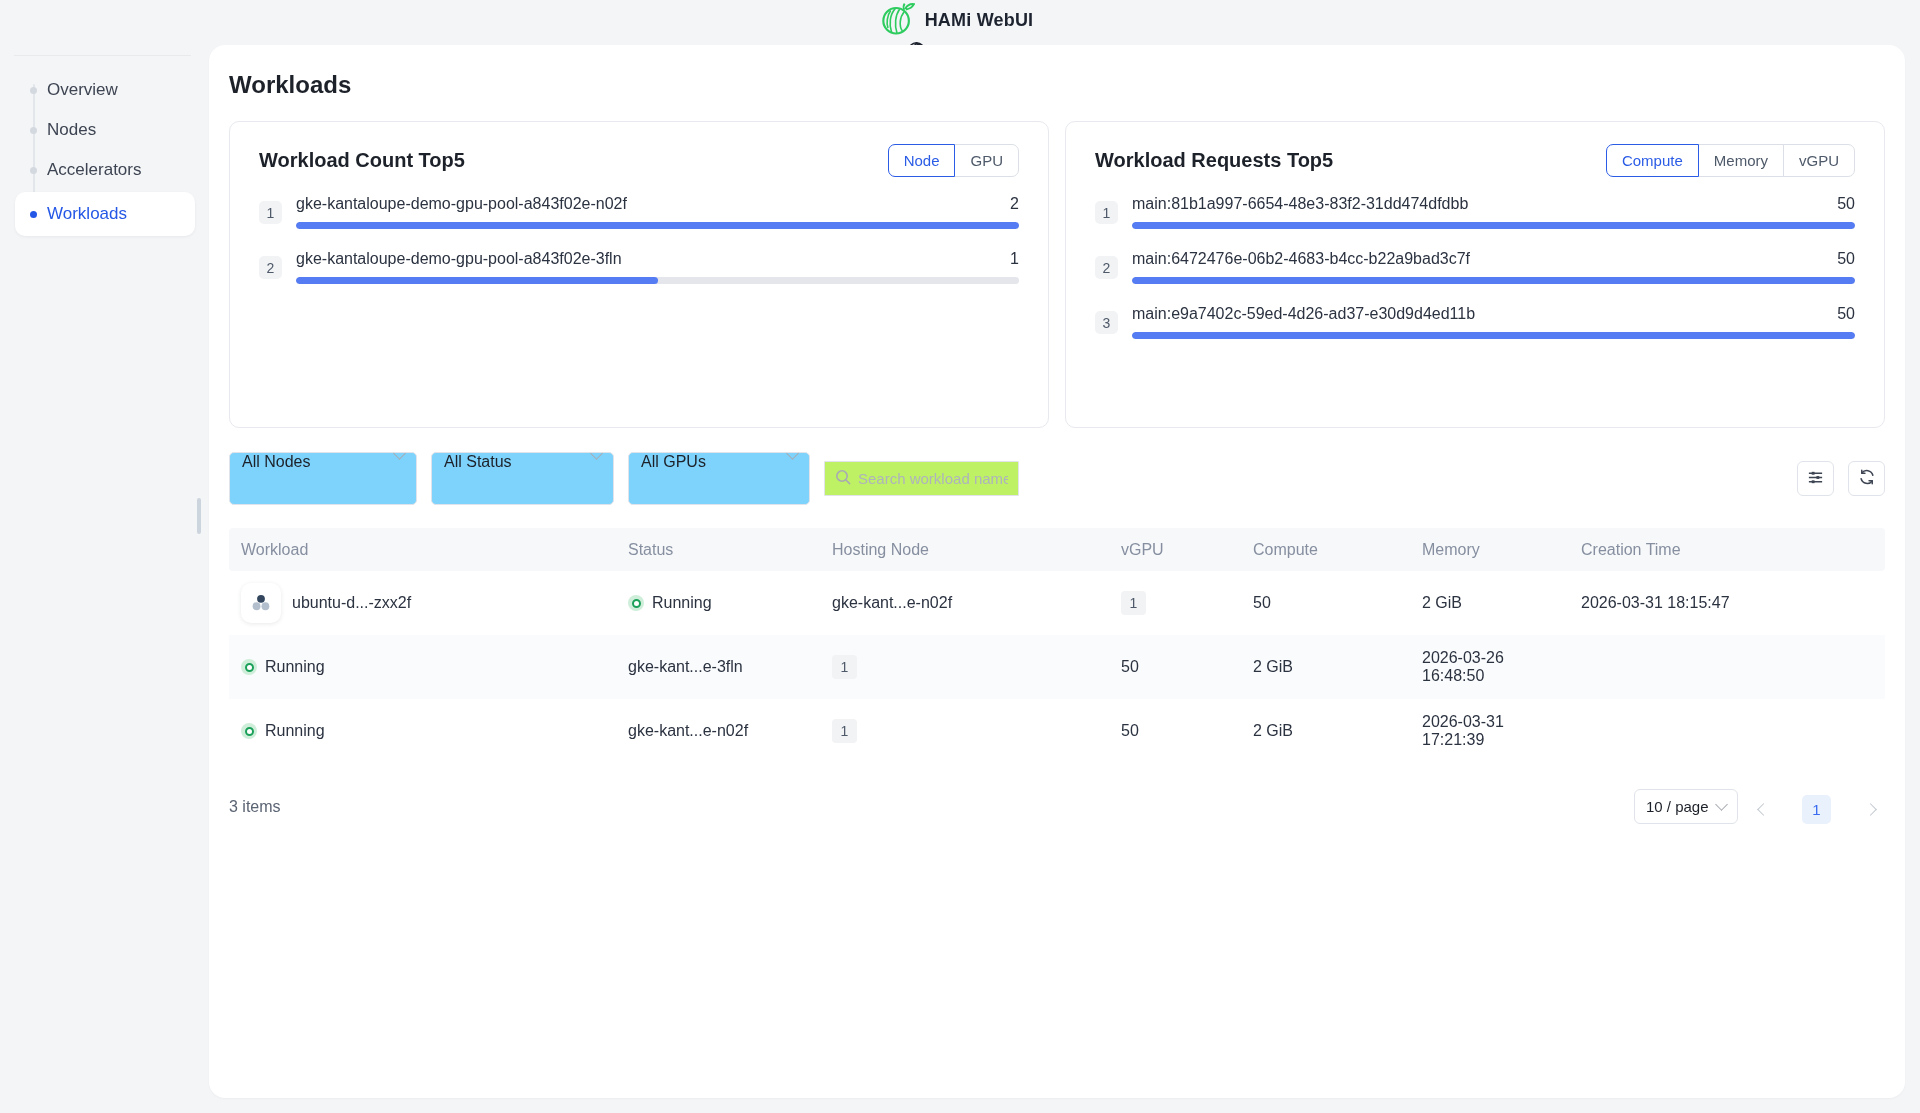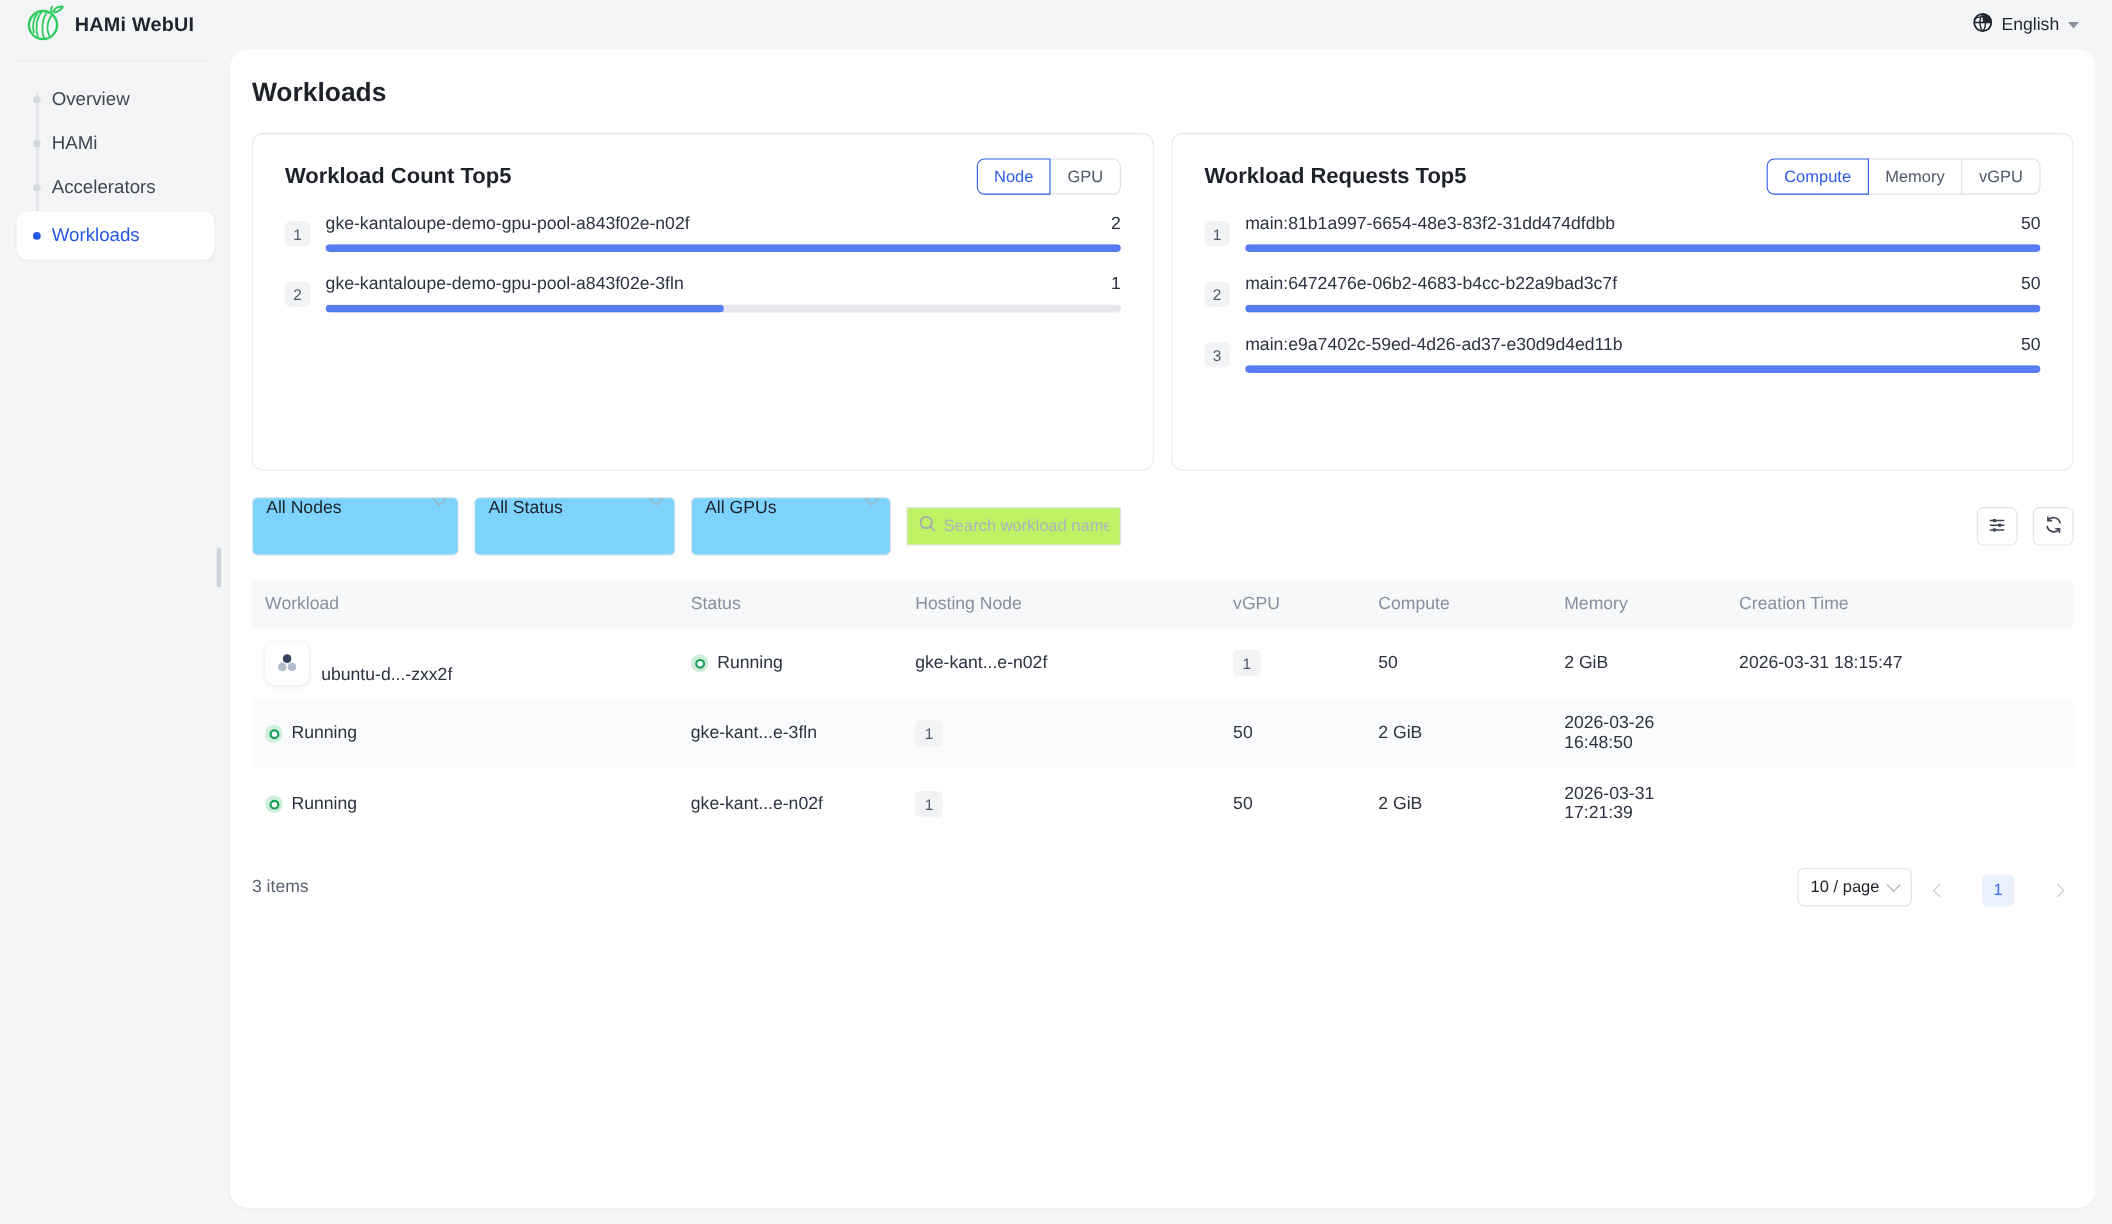--- a/index.html
+++ b/index.html
@@ -7,21 +7,21 @@
   body {
     font-family:"Liberation Sans", sans-serif;
     background:#f4f5f7;
     color:#1d2129;
     overflow:hidden;
   }
   .app { position:relative; width:1920px; height:1113px; }
 
   
   .topbar { position:absolute; top:0; left:0; width:100%; height:45px;
-    display:flex; align-items:center; justify-content:space-between; padding:0 30px 0 22px; }
+    display:flex; align-items:center; justify-content:space-between; padding:0 30px 0 22px;flex-direction:column; }
   .brand { display:flex; align-items:center; gap:10px; }
   .brand-title { font-size:18px; font-weight:700; color:#1d2430; letter-spacing:.2px; }
   .lang { display:flex; align-items:center; gap:8px; cursor:pointer; }
   .lang-label { font-size:16px; color:#1f2430; }
   .caret-down { width:0; height:0; border-left:5px solid transparent; border-right:5px solid transparent; border-top:6px solid #8a919f; }
 
   
   .sidebar { position:absolute; top:45px; left:0; width:209px; height:1068px; padding:10px 0 0 0; }
   .sidebar-divider { height:1px; background:#e8eaee; margin:0 18px 14px 14px; }
   .menu-parent { display:flex; align-items:center; height:42px; padding:0 18px 0 24px; cursor:pointer; }
@@ -80,21 +80,21 @@
     display:flex; align-items:center; justify-content:center; cursor:pointer; }
 
   
   .table { margin-top:23px; }
   .t-grid { display:grid; grid-template-columns:387px 204px 289px 132px 169px 159px 1fr; align-items:center; }
   .t-head { background:#f7f8fa; height:43px; border-radius:4px; }
   .t-head .t-cell { font-size:16px; color:#868fa0; }
   .t-cell { padding-left:12px; }
   .t-row { height:64px; }
   .t-row.zebra { background:#fafbfc; }
-  .workload-cell { display:flex; align-items:flex-end; gap:11px; }
+  .workload-cell { display:flex; align-items:center; gap:11px; }
   .pod-chip { width:40px; height:40px; border-radius:10px; background:#fff; box-shadow:0 1px 4px rgba(30,41,59,.10);
     display:flex; align-items:center; justify-content:center; flex:none; }
   .workload-name { font-size:16px; color:#2b3240; }
   .status-cell { display:flex; align-items:center; gap:8px; }
   .status-dot { width:16px; height:16px; border-radius:50%; background:#cfeeda; display:flex; align-items:center; justify-content:center; }
   .status-dot-inner { width:9px; height:9px; border-radius:50%; background:#fff; border:2.4px solid #1ba05a; }
   .status-text { font-size:16px; color:#2b3240; }
   .cell-text { font-size:16px; color:#2b3240; }
   .vgpu-badge { width:25px; height:24px; border-radius:4px; background:#f2f3f5; color:#4e5969; font-size:14px;
     display:flex; align-items:center; justify-content:center; }
@@ -148,21 +148,21 @@
   <aside class="sidebar">
     <div class="sidebar-divider"></div>
     <nav class="submenu">
       <div class="submenu-line"></div>
       <div class="submenu-item">
         <span class="dot"></span>
         <span>Overview</span>
       </div>
       <div class="submenu-item">
         <span class="dot"></span>
-        <span>HAMi</span>
+        <span>Nodes</span>
       </div>
       <div class="submenu-item">
         <span class="dot"></span>
         <span>Accelerators</span>
       </div>
       <div class="submenu-item active-pill">
         <span class="dot"></span>
         <span>Workloads</span>
       </div>
     </nav>

